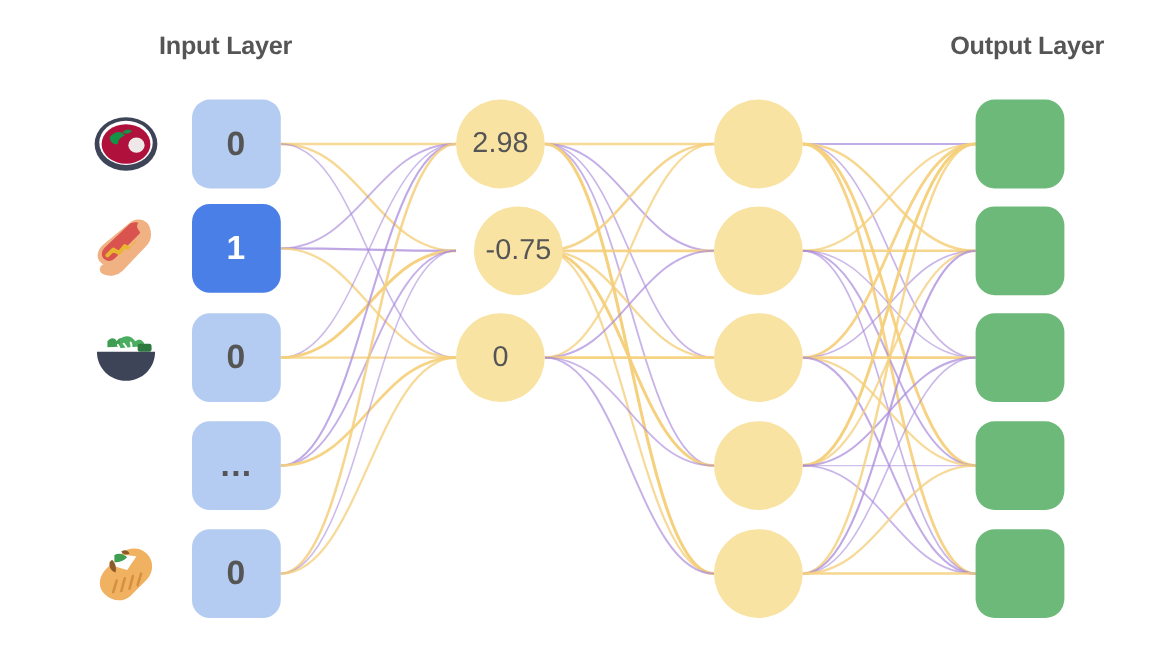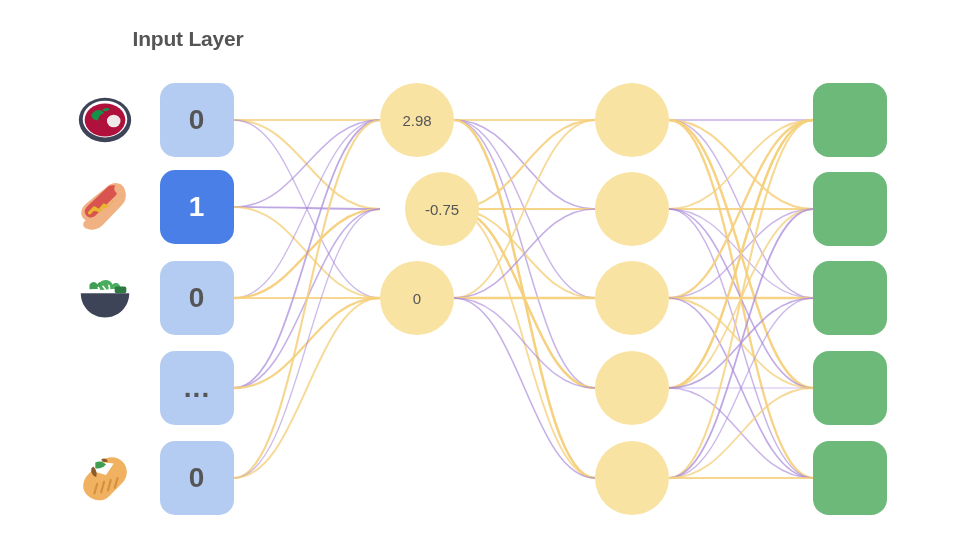--- a/index.html
+++ b/index.html
@@ -69,21 +69,21 @@
     color: #ffffff;
   }
 
   
   .circle {
     width: 74px;
     height: 74px;
     border-radius: 50%;
     background: #f8e3a3;
     color: #555555;
-    font-size: 15px;
+    font-size: 24px;
     font-weight: normal;
   }
   .circle.hidden-unit { font-size: 0; }
 
   
   .output-box {
     width: 74px;
     height: 74px;
     border-radius: 16px;
     background: #6cb97a;
@@ -97,20 +97,21 @@
     height: 62px;
   }
   .food-icon svg { display: block; width: 62px; height: 62px; }
 </style>
 </head>
 <body>
 
 <div id="stage">
 
   <div class="layer-title" id="title-input" style="color: rgb(85, 85, 85);">Input Layer</div>
+  <div class="layer-title" id="title-output" style="color: rgb(85, 85, 85);">Output Layer</div>
 
   <svg id="edges" viewBox="0 0 960 540" xmlns="http://www.w3.org/2000/svg">
     <g id="edges-input-embed" fill="none" stroke-width="1.6">
         <path d="M 234 120 C 299.7 120, 314.3 120, 380 120" stroke="#f5cf7a" stroke-width="1.89" opacity="0.77" fill="none"></path>
         <path d="M 234 120 C 299.7 120, 314.3 209, 380 209" stroke="#f5cf7a" stroke-width="1.99" opacity="0.80" fill="none"></path>
         <path d="M 234 120 C 299.7 120, 314.3 298, 380 298" stroke="#a98adb" stroke-width="1.36" opacity="0.60" fill="none"></path>
         <path d="M 234 207 C 299.7 207, 314.3 120, 380 120" stroke="#a98adb" stroke-width="1.54" opacity="0.66" fill="none"></path>
         <path d="M 234 207 C 299.7 207, 314.3 209, 380 209" stroke="#a98adb" stroke-width="1.82" opacity="0.75" fill="none"></path>
         <path d="M 234 207 C 299.7 207, 314.3 298, 380 298" stroke="#f5cf7a" stroke-width="1.91" opacity="0.78" fill="none"></path>
         <path d="M 234 298 C 299.7 298, 314.3 120, 380 120" stroke="#a98adb" stroke-width="1.31" opacity="0.59" fill="none"></path>
@@ -222,21 +223,21 @@
   <div class="node input-box" style="left: 197px; top: 388px; background: rgb(181, 204, 242);">
     <span>...</span>
   </div>
   <div class="node input-box" style="left: 197px; top: 478px; background: rgb(181, 204, 242);">
     <span>0</span>
   </div>
 
   <div class="node circle" style="left: 417px; top: 120px; background: rgb(248, 227, 163);">
     <span>2.98</span>
   </div>
-  <div class="node circle" style="left: 442px; top: 209px; background: rgb(248, 227, 163);">
+  <div class="node circle" style="left: 432px; top: 209px; background: rgb(248, 227, 163);">
     <span>-0.75</span>
   </div>
   <div class="node circle" style="left: 417px; top: 298px; background: rgb(248, 227, 163);">
     <span>0</span>
   </div>
 
   <div class="node circle hidden-unit" style="left: 632px; top: 120px; background: rgb(248, 227, 163);">
     <span></span>
   </div>
   <div class="node circle hidden-unit" style="left: 632px; top: 209px; background: rgb(248, 227, 163);">

